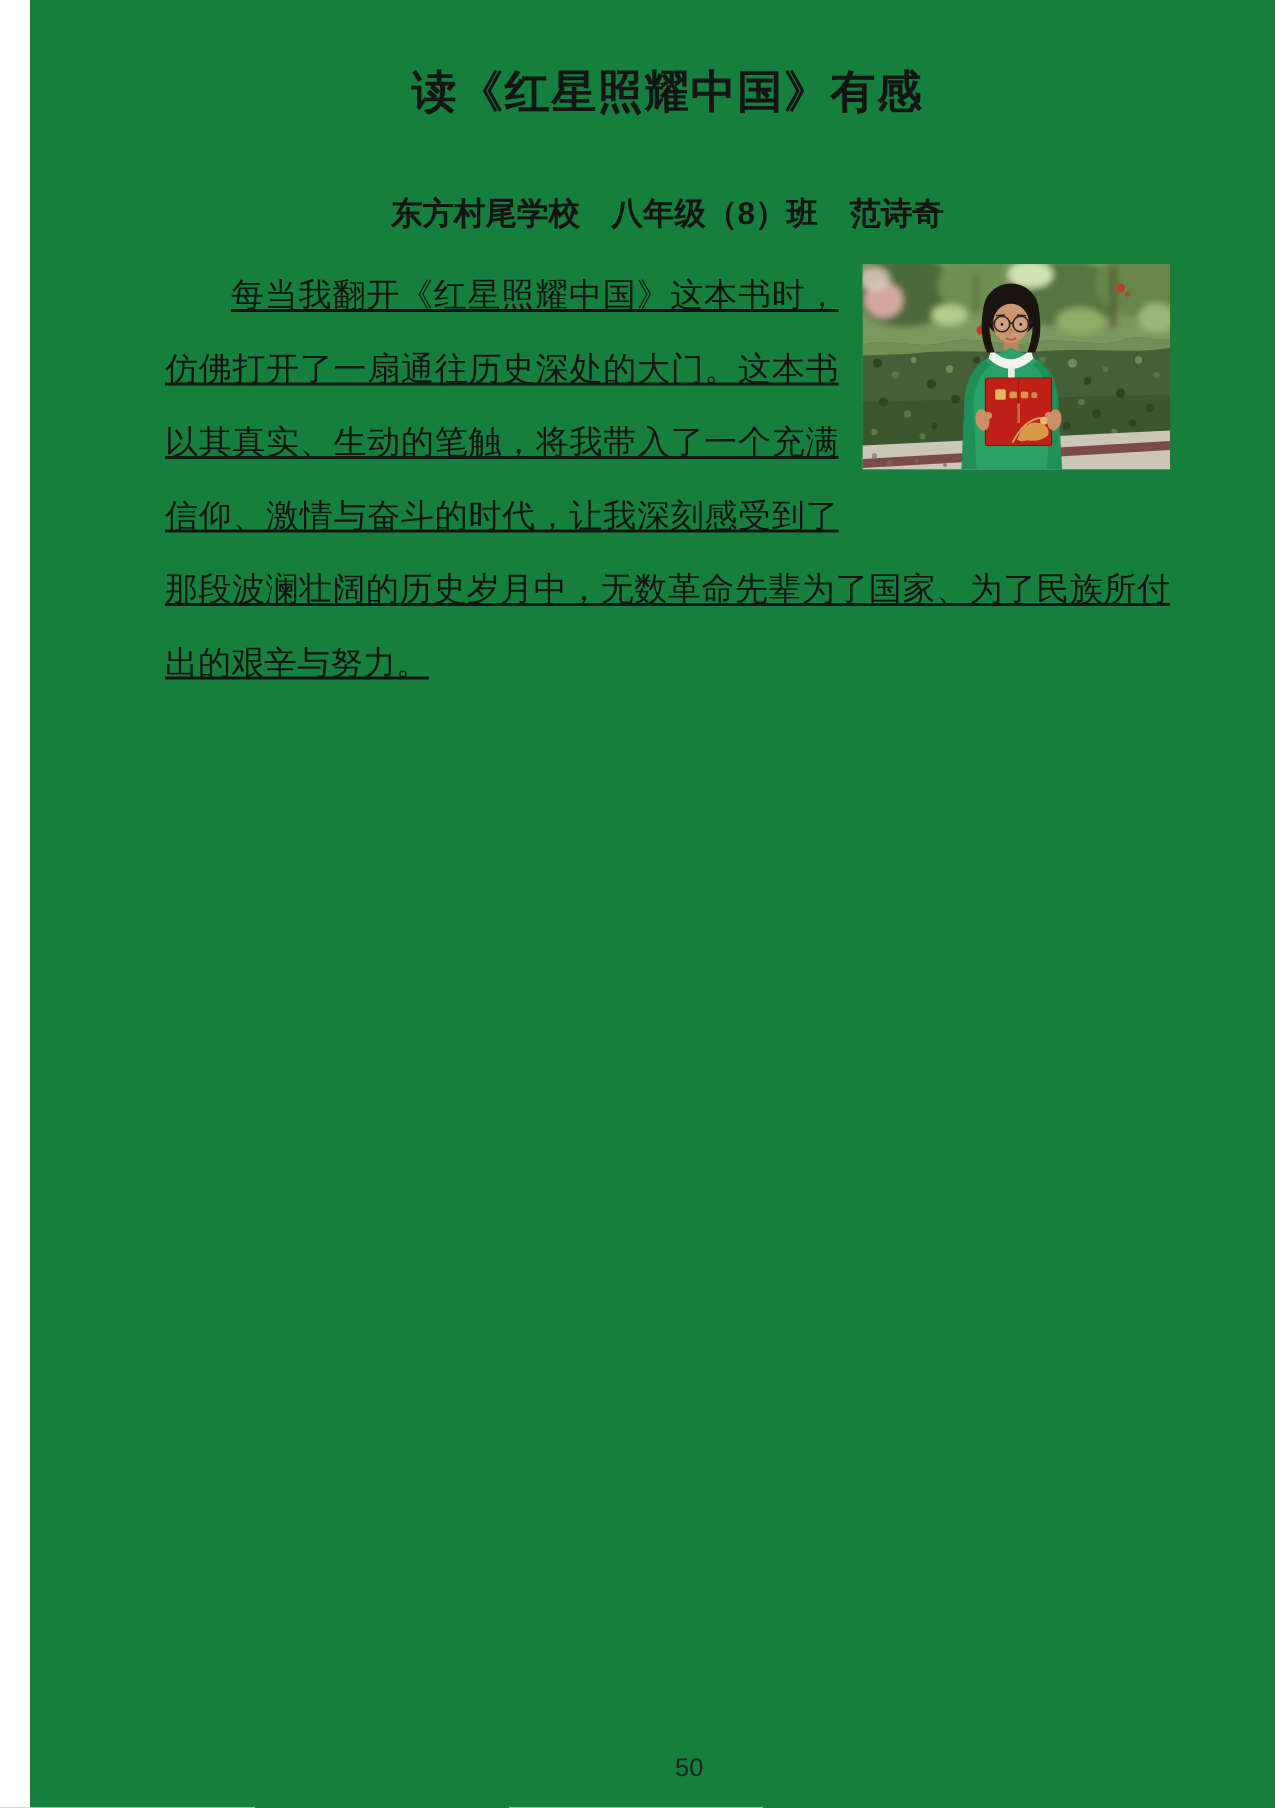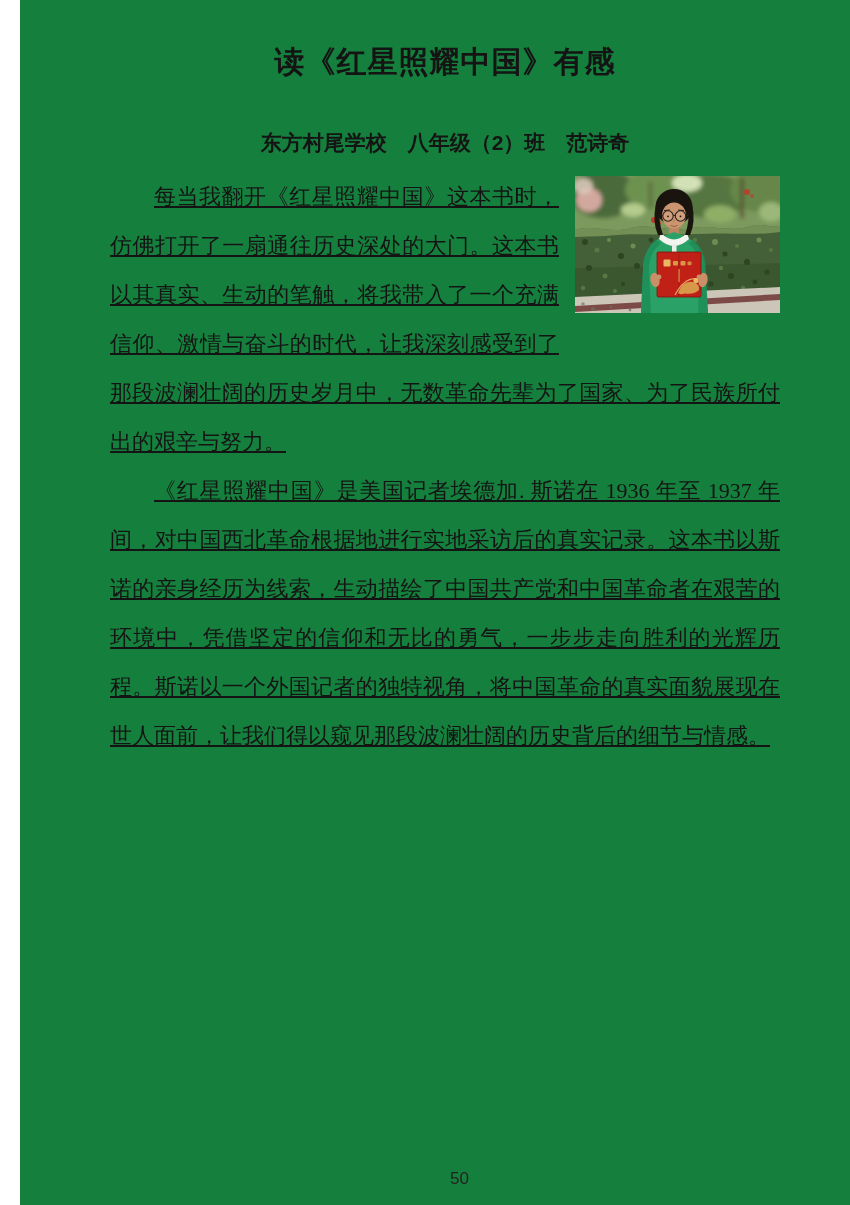--- a/index.html
+++ b/index.html
@@ -67,21 +67,21 @@
   }
 </style>
 </head>
 <body>
 
 <div class="page">
   <div class="content">
 
     <h1 class="title">读《红星照耀中国》有感</h1>
 
-    <div class="byline">东方村尾学校　八年级（2）班　范诗奇</div>
+    <div class="byline">东方村尾学校　八年级（8）班　范诗奇</div>
 
     <div class="body-text">
       <div class="para">
         <span class="photo-float">
           <svg viewBox="0 0 205 137" xmlns="http://www.w3.org/2000/svg">
             <defs>
               <filter id="soft" x="-20%" y="-20%" width="140%" height="140%">
                 <feGaussianBlur stdDeviation="2.2"></feGaussianBlur>
               </filter>
             </defs>
@@ -189,20 +189,17 @@
               </g>
               <ellipse cx="80" cy="104" rx="4.6" ry="7.2" fill="#c99068" transform="rotate(-10 80 104)"></ellipse>
               <circle cx="84" cy="101" r="2.4" fill="#c99068"></circle>
               <ellipse cx="128" cy="104" rx="4.6" ry="7.2" fill="#c99068" transform="rotate(10 128 104)"></ellipse>
               <circle cx="124" cy="101" r="2.4" fill="#c99068"></circle>
             </g>
           </svg>
         </span>
         <span>每当我翻开《红星照耀中国》这本书时，仿佛打开了一扇通往历史深处的大门。这本书以其真实、生动的笔触，将我带入了一个充满信仰、激情与奋斗的时代，让我深刻感受到了那段波澜壮阔的历史岁月中，无数革命先辈为了国家、为了民族所付出的艰辛与努力。</span>
       </div>
-      <div class="para">
-        <span>《红星照耀中国》是美国记者埃德加. 斯诺在 1936 年至 1937 年间，对中国西北革命根据地进行实地采访后的真实记录。这本书以斯诺的亲身经历为线索，生动描绘了中国共产党和中国革命者在艰苦的环境中，凭借坚定的信仰和无比的勇气，一步步走向胜利的光辉历程。斯诺以一个外国记者的独特视角，将中国革命的真实面貌展现在世人面前，让我们得以窥见那段波澜壮阔的历史背后的细节与情感。</span>
-      </div>
     </div>
   </div>
 
   <div class="page-number">50</div>
 </div>
 
 </body></html>

